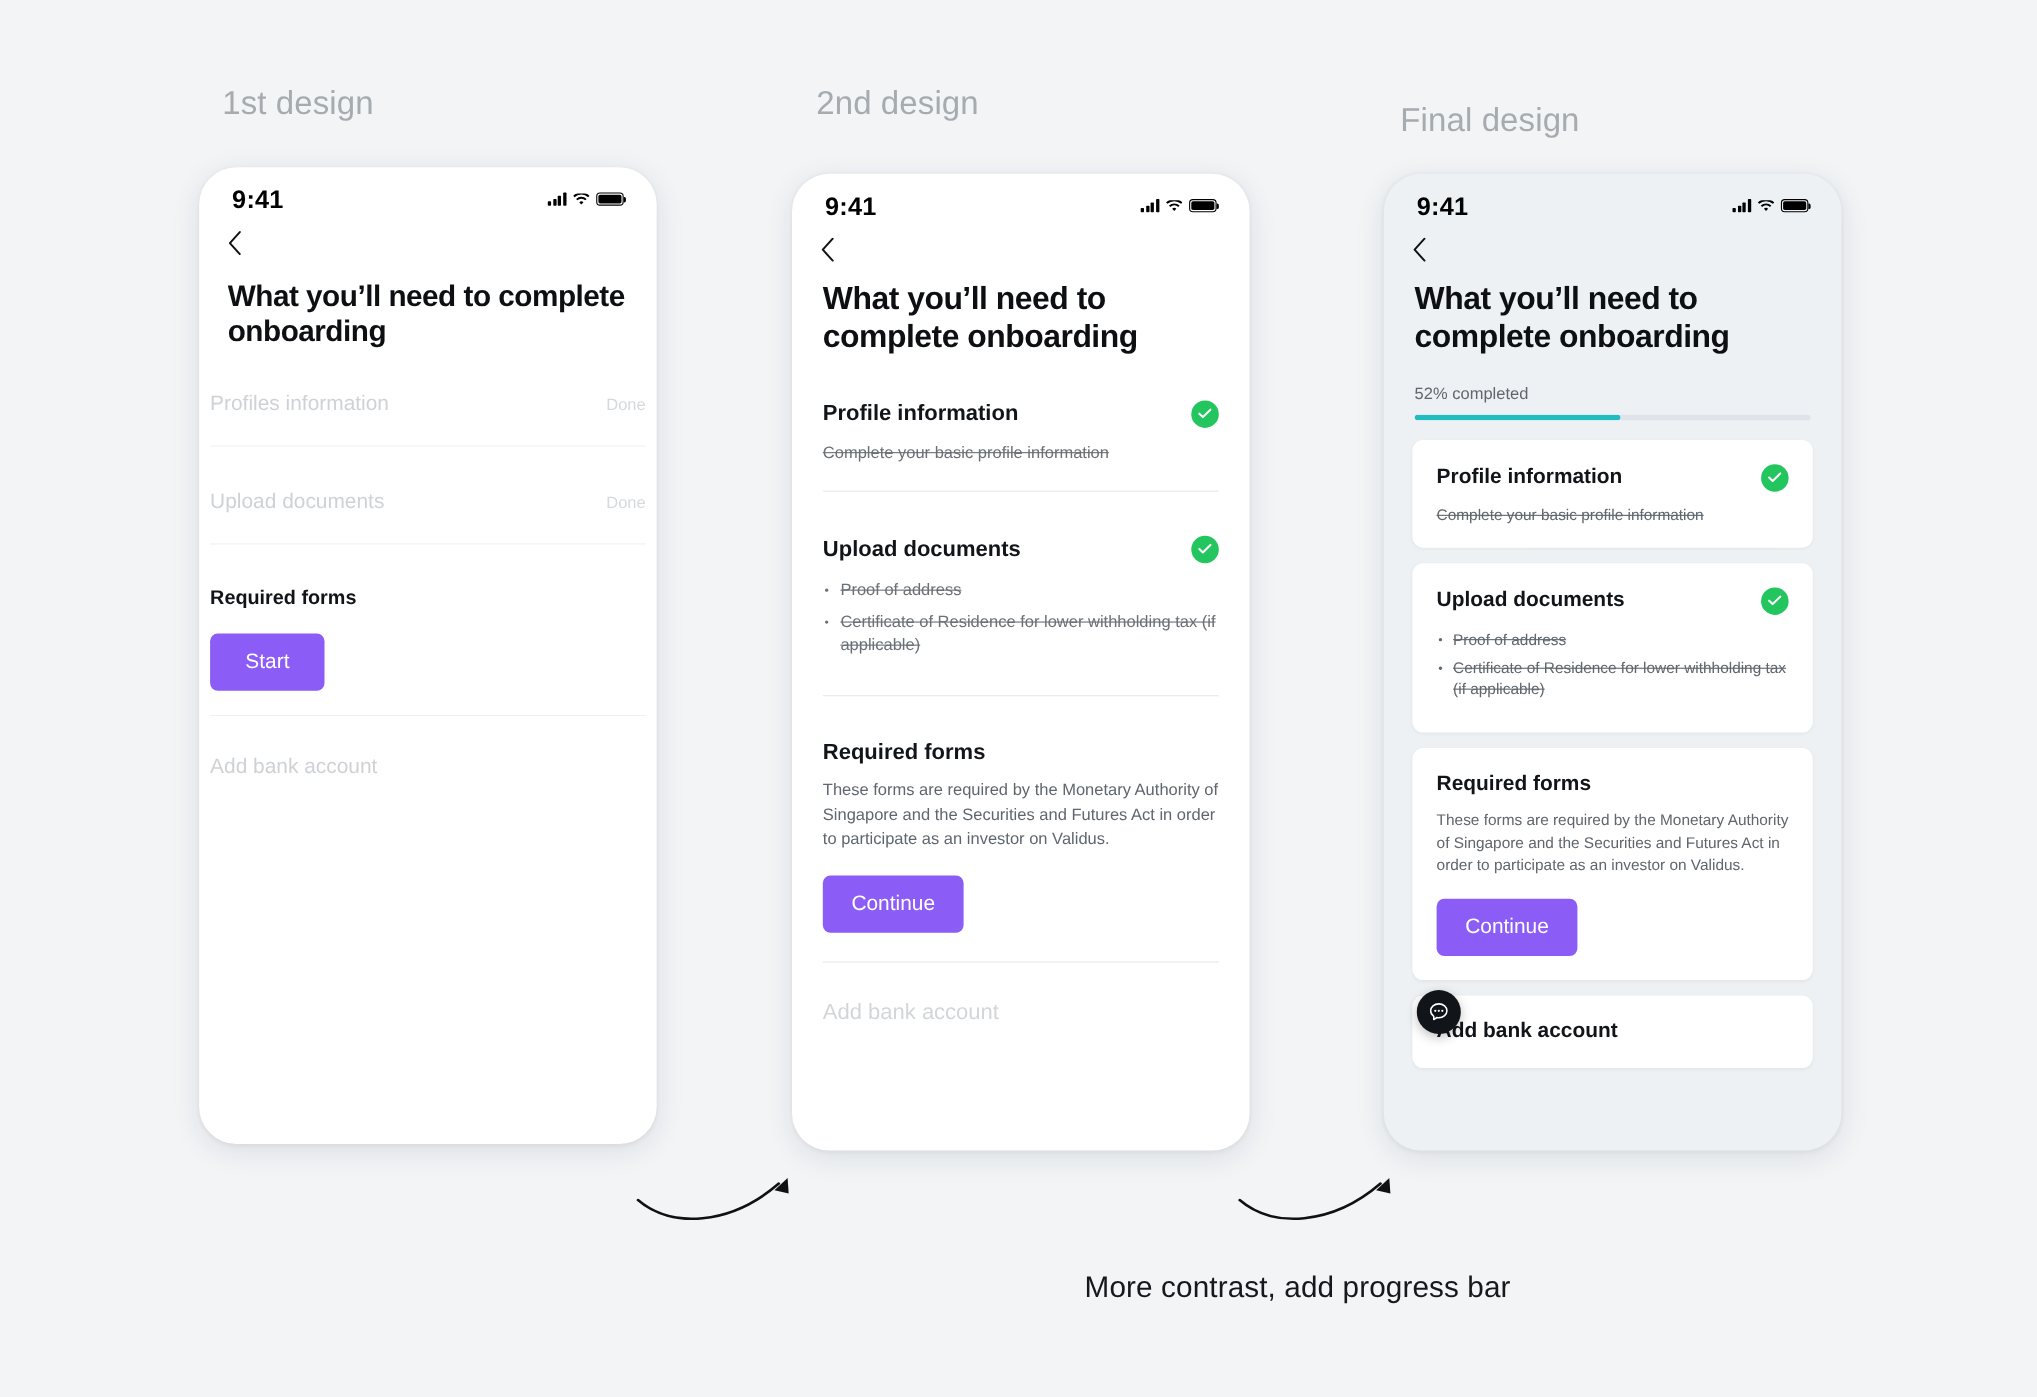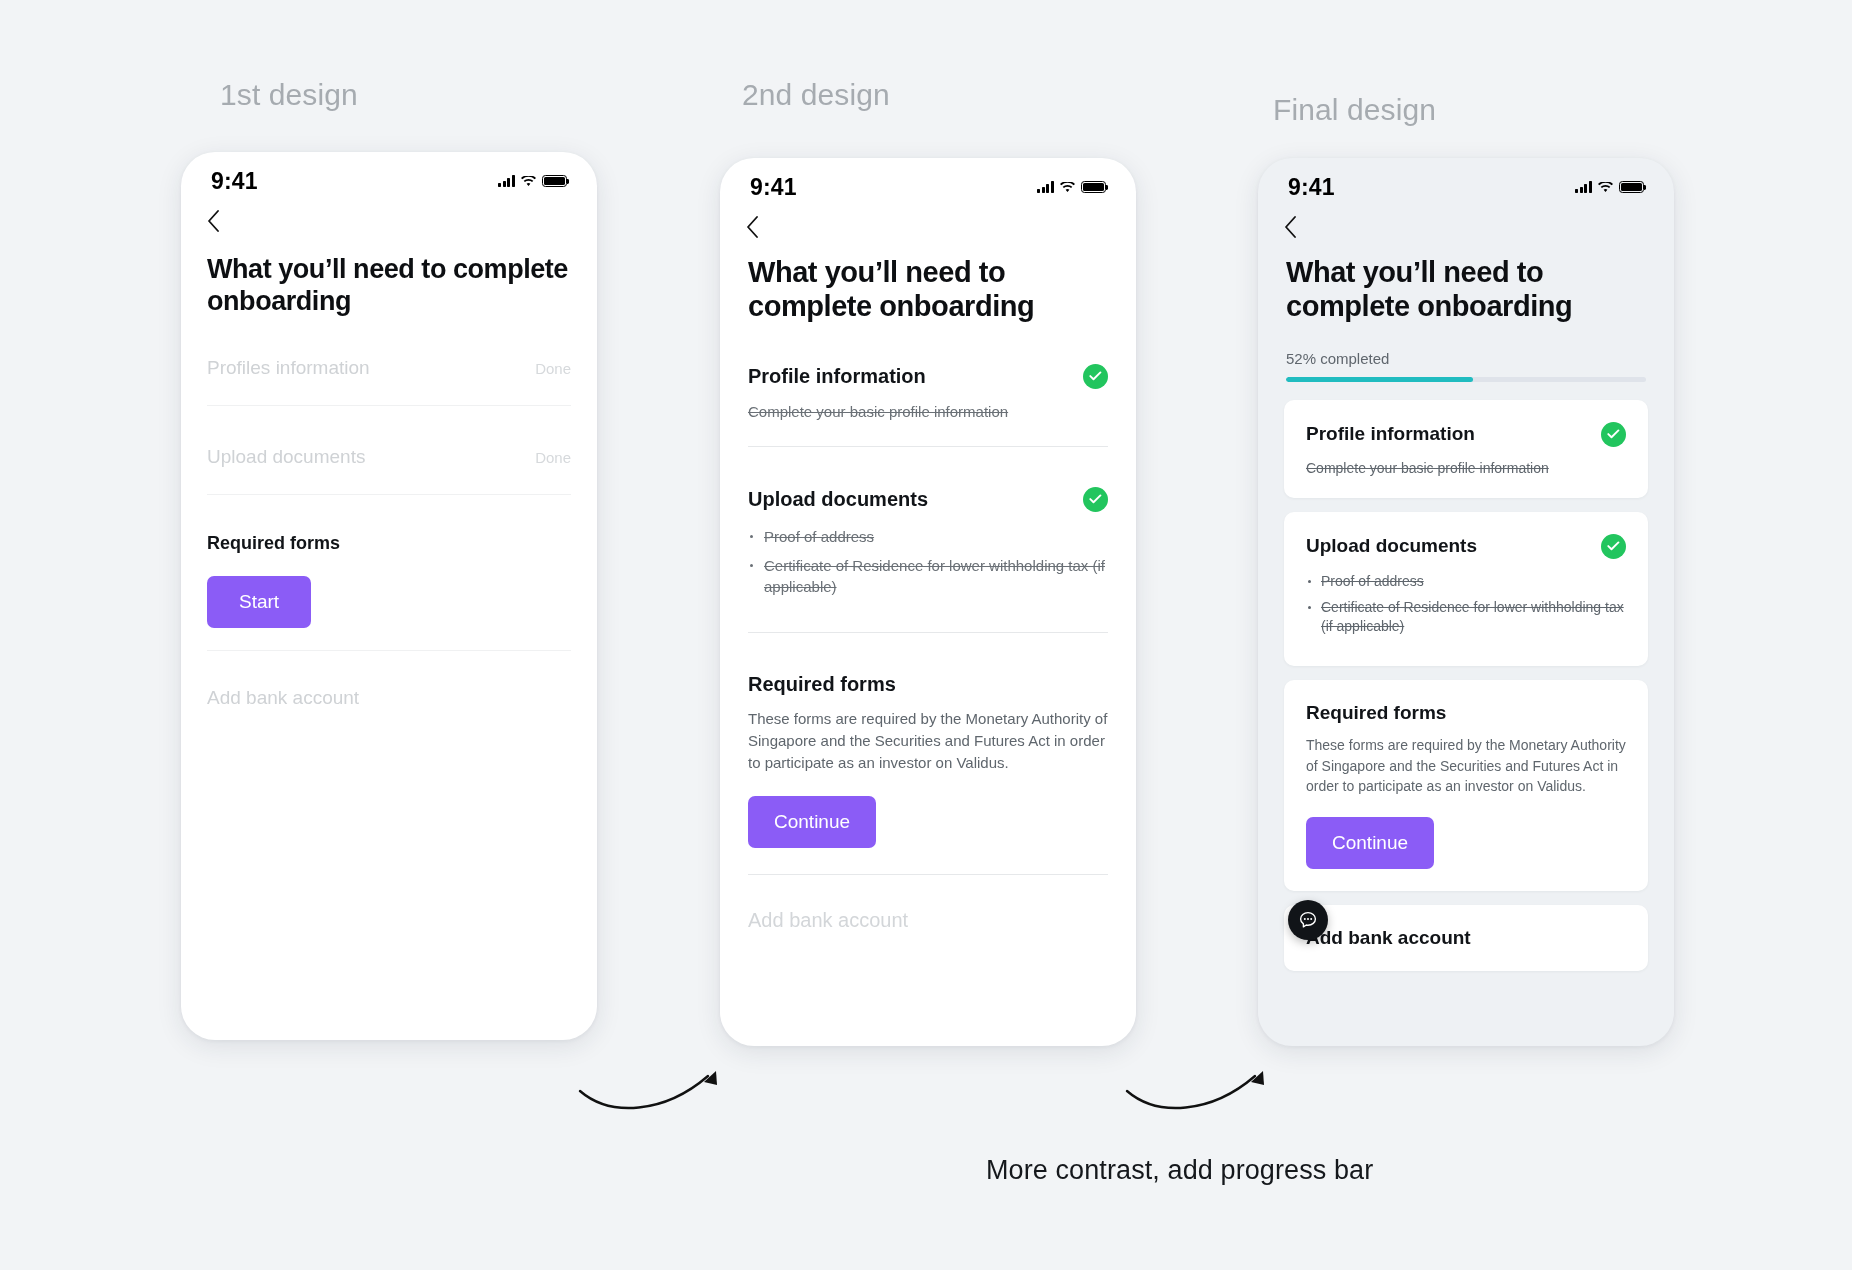--- a/index.html
+++ b/index.html
@@ -14,21 +14,21 @@
 
   
   .col-label {
     position: absolute;
     font-size: 30px;
     color: #a6abb0;
     font-weight: 400;
     letter-spacing: .1px;
     white-space: nowrap;
   }
-  #label-1 { left: 220px; top: 78px; }
+  #label-1 { left: 202px; top: 78px; }
   #label-2 { left: 742px; top: 78px; }
   #label-3 { left: 1273px; top: 93px; }
 
   
   .phone {
     position: absolute;
     width: 416px;
     height: 888px;
     border-radius: 34px;
     background: #ffffff;
@@ -75,21 +75,21 @@
   .screen-title {
     font-size: 27px;
     font-weight: 700;
     line-height: 1.17;
     color: #0d0f12;
     letter-spacing: -.45px;
   }
 
   
   #phone-1 .screen-title { padding: 22px 26px 0 26px; }
-  .p1-body { padding: 0 26px; }
+  .p1-body { padding: 0 10px; }
   .p1-row {
     display: flex; align-items: baseline; justify-content: space-between;
     padding: 40px 0 0 0;
     border-bottom: 1px solid #f0f1f2;
     padding-bottom: 26px;
   }
   .p1-row-title { font-size: 19px; color: #cfd2d5; font-weight: 400; }
   .p1-row-status { font-size: 15px; color: #d6d9dc; }
   .p1-block { padding: 38px 0 0 0; border-bottom: 1px solid #f0f1f2; padding-bottom: 22px; }
   .p1-block-title { font-size: 18px; font-weight: 700; color: #111418; }

